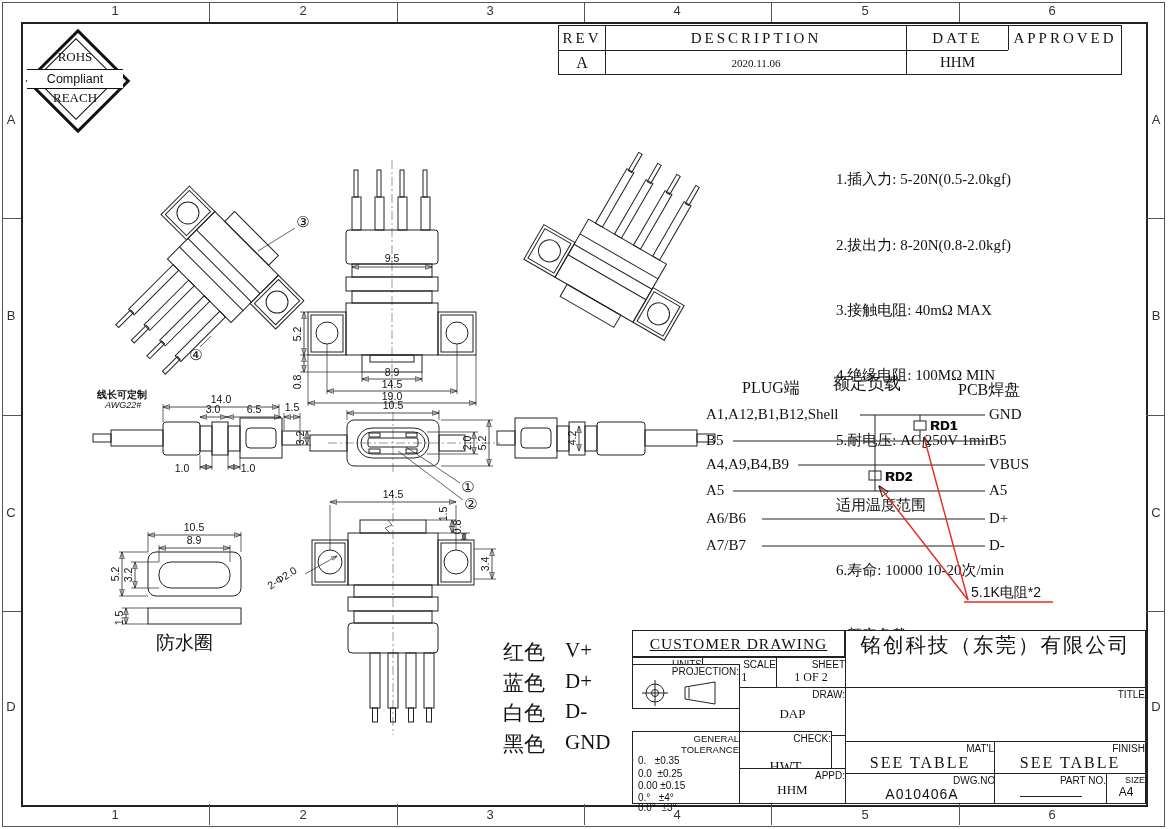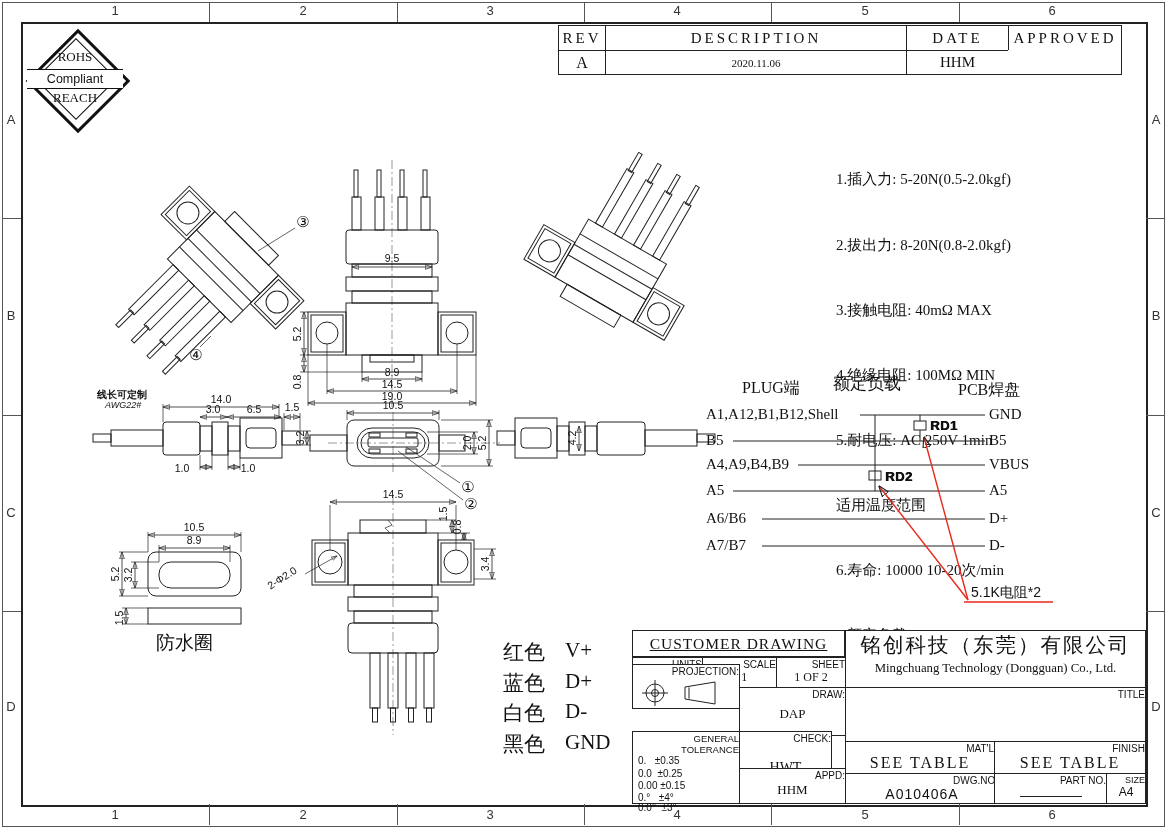--- a/index.html
+++ b/index.html
@@ -456,21 +456,20 @@
 <div class="abs tb" style="left:739px;top:731px;width:93px;height:38px">
   <div class="lbl">CHECK:</div>
   <div class="cval" style="font-size:14px;margin-top:16px">HWT</div>
 </div>
 <div class="abs tb" style="left:739px;top:768px;width:107px;height:36px">
   <div class="lbl">APPD:</div>
   <div class="cval" style="font-size:13px;margin-top:1px">HHM</div>
 </div>
 <div class="abs tb" style="left:845px;top:630px;width:301px;height:58px">
   <div style="text-align:center;font-size:20.5px;letter-spacing:2px;">铭创科技（东莞）有限公司</div>
-  <div style="text-align:center;font-size:12.8px;font-family:'Liberation Serif',serif;margin-top:2px">Mingchuang Technology (Dongguan) Co., Ltd.</div>
 </div>
 <div class="abs tb" style="left:845px;top:687px;width:301px;height:55px">
   <div class="lbl">TITLE</div>
 </div>
 <div class="abs tb" style="left:845px;top:741px;width:150px;height:33px">
   <div class="lbl">MAT'L</div>
   <div class="seetab">SEE TABLE</div>
 </div>
 <div class="abs tb" style="left:994px;top:741px;width:152px;height:33px">
   <div class="lbl">FINISH</div>

